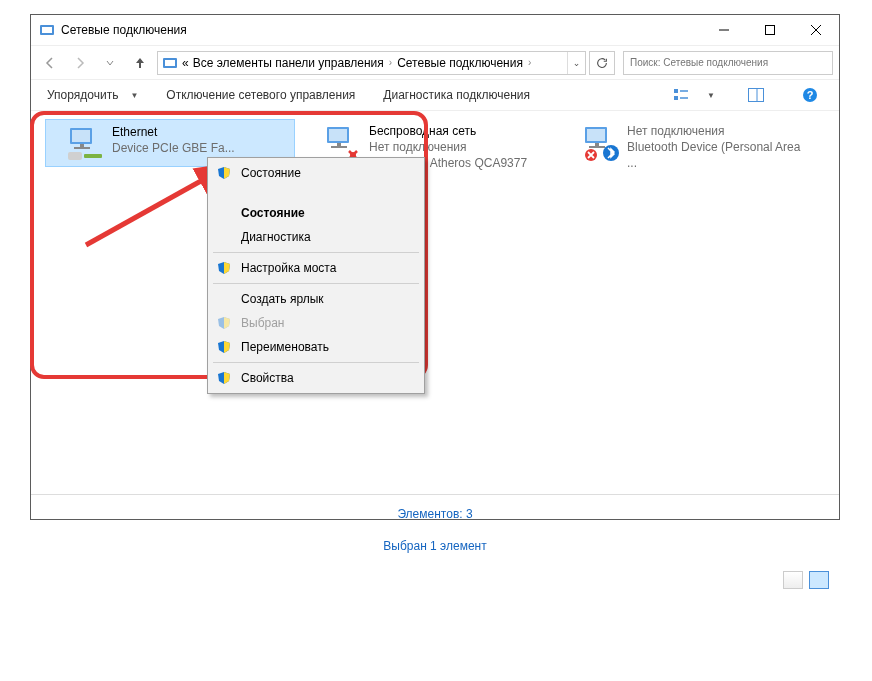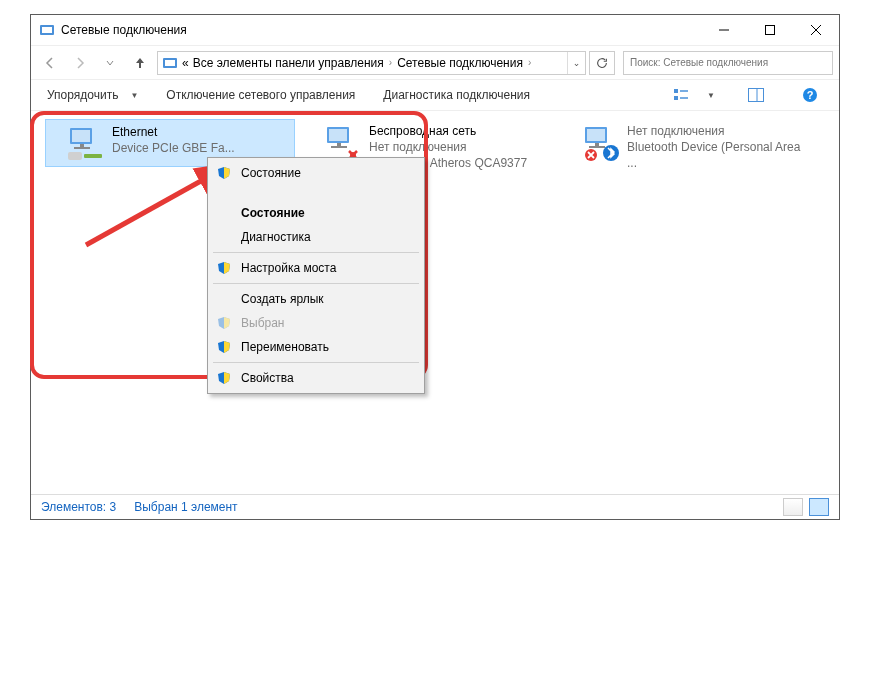--- a/index.html
+++ b/index.html
@@ -55,21 +55,21 @@
 .ctxmenu .mi { height: 24px; display: flex; align-items: center; font-size: 12px; padding-left: 30px; position: relative; color: #000; }
 .ctxmenu .mi.bold { font-weight: 600; margin-top: 16px; }
 .ctxmenu .mi.disabled { color: #a0a0a0; }
 .ctxmenu .mi .shield { position: absolute; left: 6px; width: 14px; height: 14px; }
 .ctxmenu .sep { height: 1px; background: #d0d0d0; margin: 3px 2px; }
 
 
 .arrow-svg { position: absolute; left: 45px; top: 140px; width: 170px; height: 100px; z-index: 8; pointer-events: none; }
 
 
-.statusbar { position: absolute; bottom: 0; left: 0; right: 0; height: 25px; border-top: 1px solid #ddd; display: flex; align-items: center; padding: 0 10px; font-size: 12px; color: #1565c0; gap: 18px; }
+.statusbar { position: absolute; bottom: 0; left: 0; right: 0; height: 25px; border-top: 1px solid #ddd; display: flex; align-items: center; padding: 12px 10px; font-size: 12px; color: #1565c0; gap: 18px; flex-direction: column; }
 .statusbar .right { margin-left: auto; display: flex; gap: 6px; }
 .statusbar .viewbtn { width: 20px; height: 18px; border: 1px solid #ccc; }
 
 .bc-dropdown { width: 18px; height: 22px; border-left: 1px solid #ddd; margin-left: auto; display:flex; align-items:center; justify-content:center; font-size:9px; color:#555;}
 </style>
 </head>
 <body>
 
 <div class="window">
 

